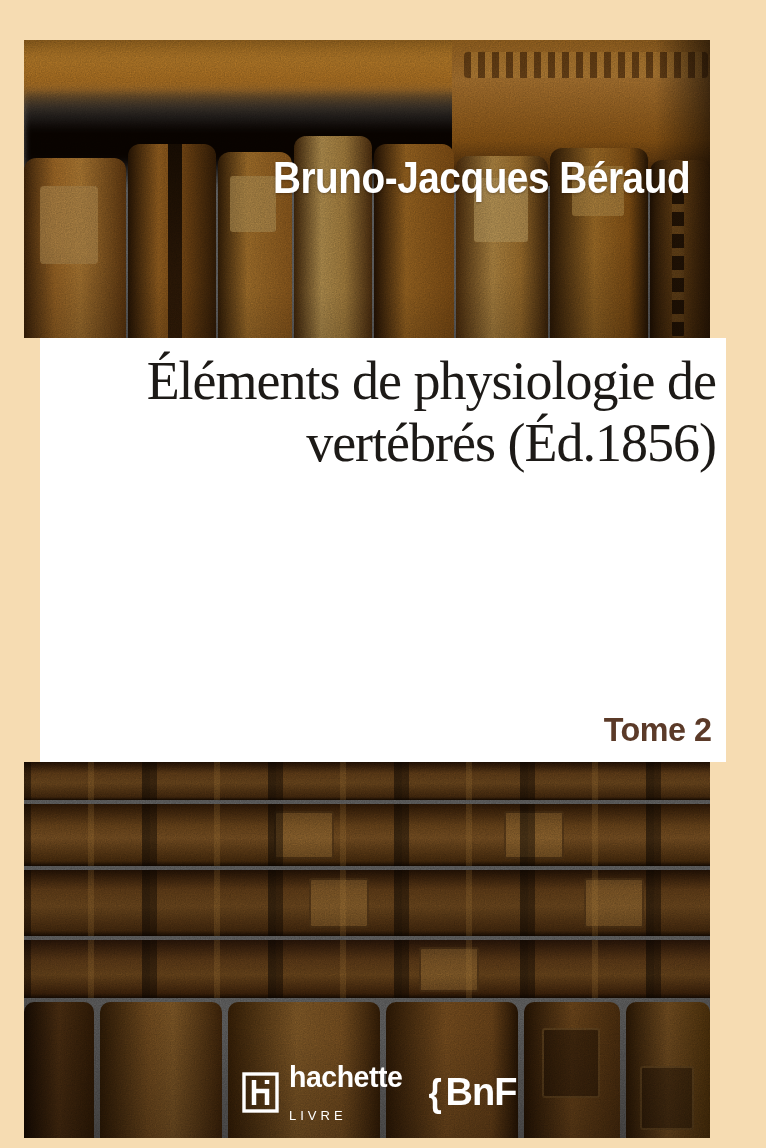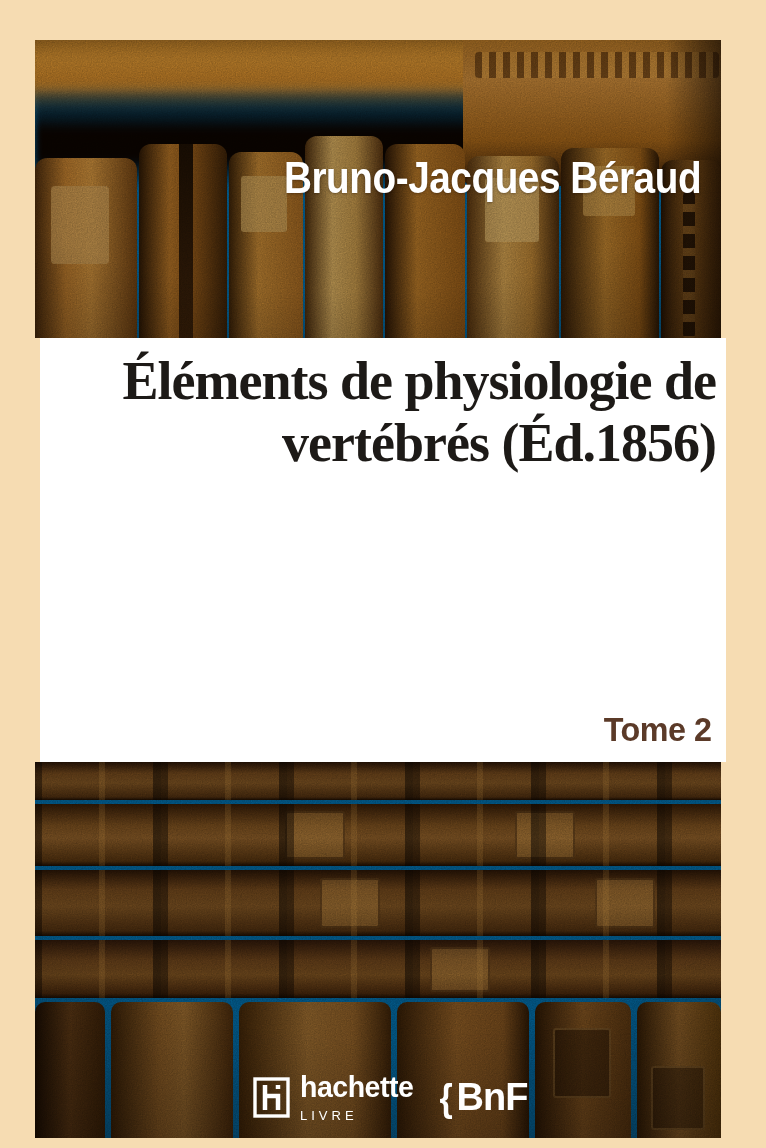--- a/index.html
+++ b/index.html
@@ -3,21 +3,21 @@
 <meta charset="utf-8">
 <style>
   html,body{margin:0;padding:0;background:#ffffff;}
   .cover{
     position:relative; width:766px; height:1148px;
     background:var(--border-cream,#f6dcb2);
     font-family:"Liberation Sans",sans-serif;
     overflow:hidden;
   }
   
-  .photo{position:absolute;left:35px;width:686px;overflow:hidden;background:#0369a1;}
+  .photo{position:absolute;left:24px;width:686px;overflow:hidden;background:#737373;}
   .photo-top{top:40px;height:298px;}
   .photo-bottom{top:762px;height:376px;}
   .grain{position:absolute;inset:0;width:100%;height:100%;pointer-events:none;}
 
   
   .shelf-glow{position:absolute;left:-12px;top:-12px;width:480px;height:84px;
     background:linear-gradient(180deg,#8a5a1a 0%,#cf8d30 35%,#c07c25 70%,rgba(80,45,8,0) 100%);
     filter:blur(6px);}
   .big-top-book{position:absolute;left:428px;top:-6px;width:270px;height:152px;
     background:linear-gradient(180deg,#a76d22 0%,#c08337 30%,#9c6018 70%,#3a1f08 100%);
@@ -49,21 +49,21 @@
                linear-gradient(90deg,rgba(0,0,0,0) 92%,rgba(10,4,0,.6) 100%);}
 
   
   .author{position:absolute;right:20px;top:112px;color:#fff;font-weight:bold;font-size:45px;
     letter-spacing:-.5px;white-space:nowrap;transform:scaleX(.86);transform-origin:right center;
     text-shadow:0 1px 3px rgba(20,8,0,.35);}
 
   
   .title-band{position:absolute;left:40px;top:338px;width:686px;height:424px;background:var(--band-white,#ffffff);}
   .title{position:absolute;top:12px;right:10px;left:10px;margin:0;text-align:right;
-    font-family:"Liberation Serif",serif;font-weight:bold;
+    font-family:"Liberation Serif",serif;font-weight:normal;
     color:var(--title-black,#1d1a17);font-size:54px;line-height:62px;letter-spacing:-1px;}
   .title span{display:block;}
   .tome{position:absolute;right:14px;bottom:13px;color:var(--tome-brown,#5b3a28);
     font-weight:bold;font-size:34px;letter-spacing:-.5px;transform:scaleX(.95);transform-origin:right center;}
 
   
   .row{position:absolute;left:0;right:0;
     background:linear-gradient(180deg,#2a1506 0%,#70471c 30%,#7c5222 55%,#4f2f10 92%,#1c0e03 100%);}
   .row::after{content:"";position:absolute;inset:0;
     background:repeating-linear-gradient(90deg,rgba(15,7,1,.45) 0 7px,rgba(0,0,0,0) 7px 64px,rgba(230,170,80,.18) 64px 70px,rgba(0,0,0,0) 70px 118px,rgba(10,5,1,.5) 118px 126px);}
@@ -84,21 +84,21 @@
   .st6::after{content:"";position:absolute;left:14px;top:64px;width:50px;height:60px;background:rgba(40,22,6,.5);border:2px solid rgba(220,165,85,.3);border-radius:3px;}
   .vignette-bottom{position:absolute;inset:0;
     background:radial-gradient(130% 120% at 50% 25%,rgba(0,0,0,0) 40%,rgba(10,4,0,.55) 100%);}
 
   
   .logos{position:absolute;left:218px;bottom:16px;display:flex;align-items:center;color:var(--logo-white,#ffffff);}
   .hachette-logo{display:flex;align-items:center;}
   .hachette-icon{width:37px;height:41px;display:block;}
   .hachette-text{margin-left:10px;line-height:1;}
   .hachette-name{display:block;font-size:30px;font-weight:bold;letter-spacing:-.5px;transform:scaleX(.95);transform-origin:left center;}
-  .hachette-sub{display:block;font-size:13px;letter-spacing:4px;margin-top:7px;}
+  .hachette-sub{display:block;font-size:13px;letter-spacing:4px;margin-top:17px;}
   .bnf-logo{display:flex;align-items:center;margin-left:20px;}
   .bnf-bracket{font-size:34px;font-weight:bold;transform:scaleY(1.15);display:inline-block;margin-right:4px;}
   .bnf-name{font-size:38px;font-weight:bold;letter-spacing:-1px;text-align:right;}
 </style>
 </head>
 <body>
 
 <div class="cover">
 
   <div class="photo photo-top">

